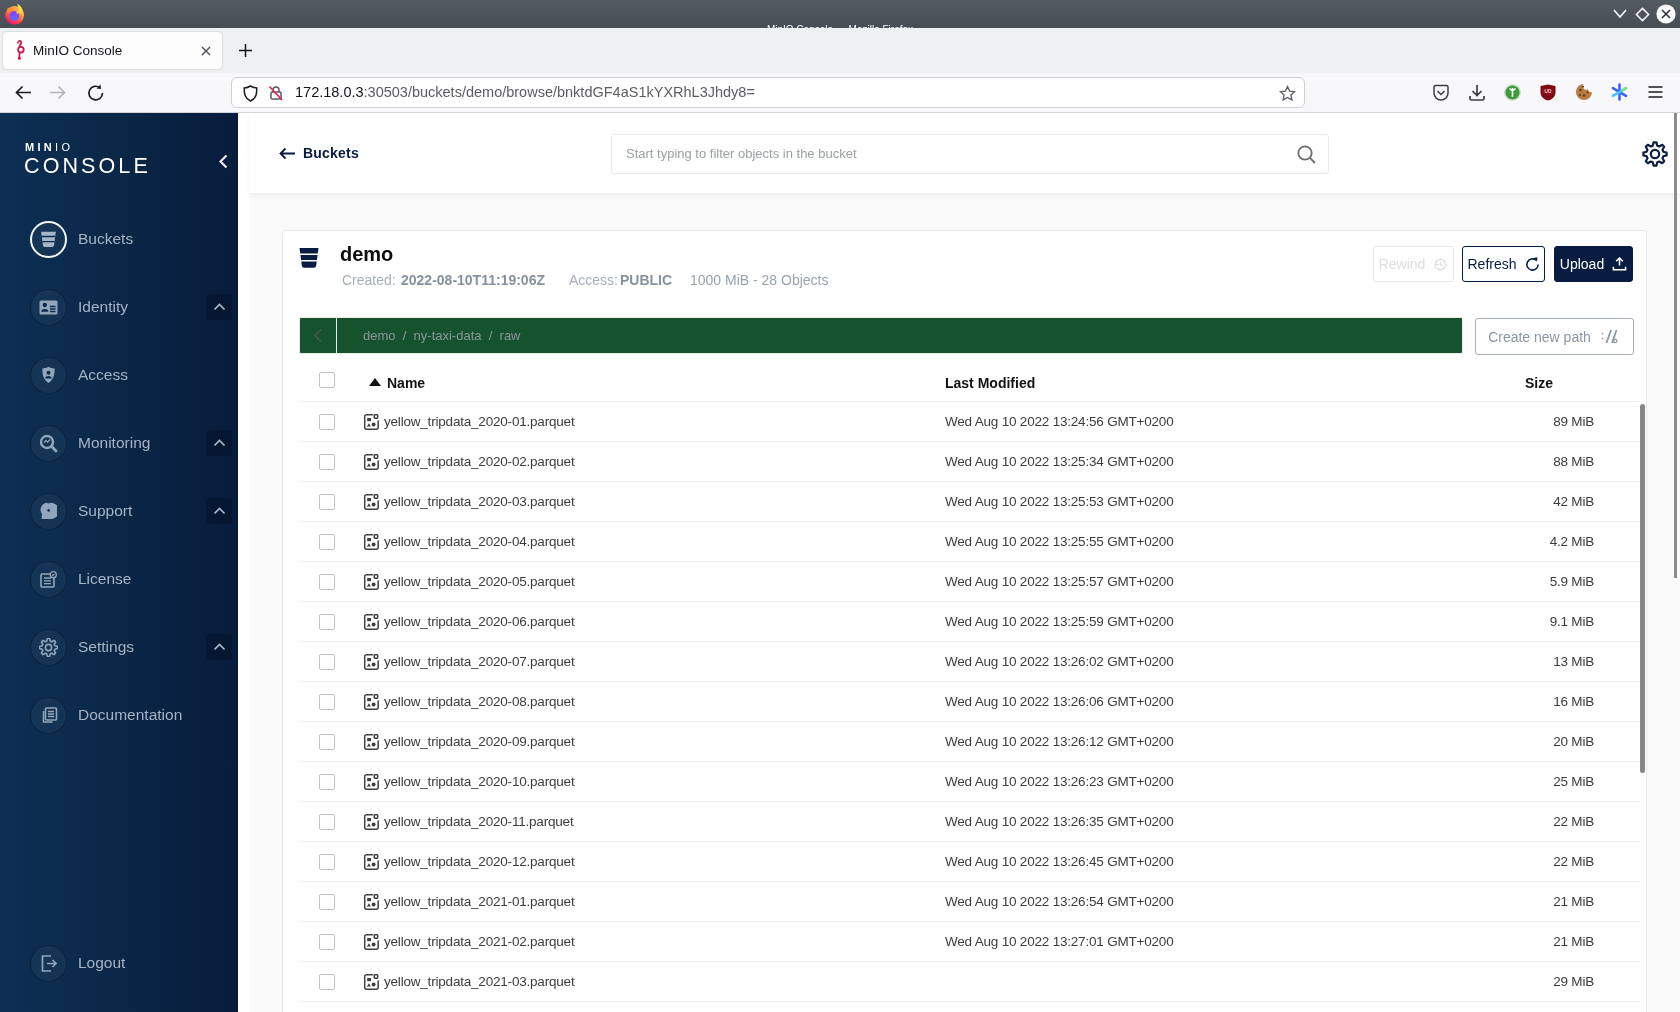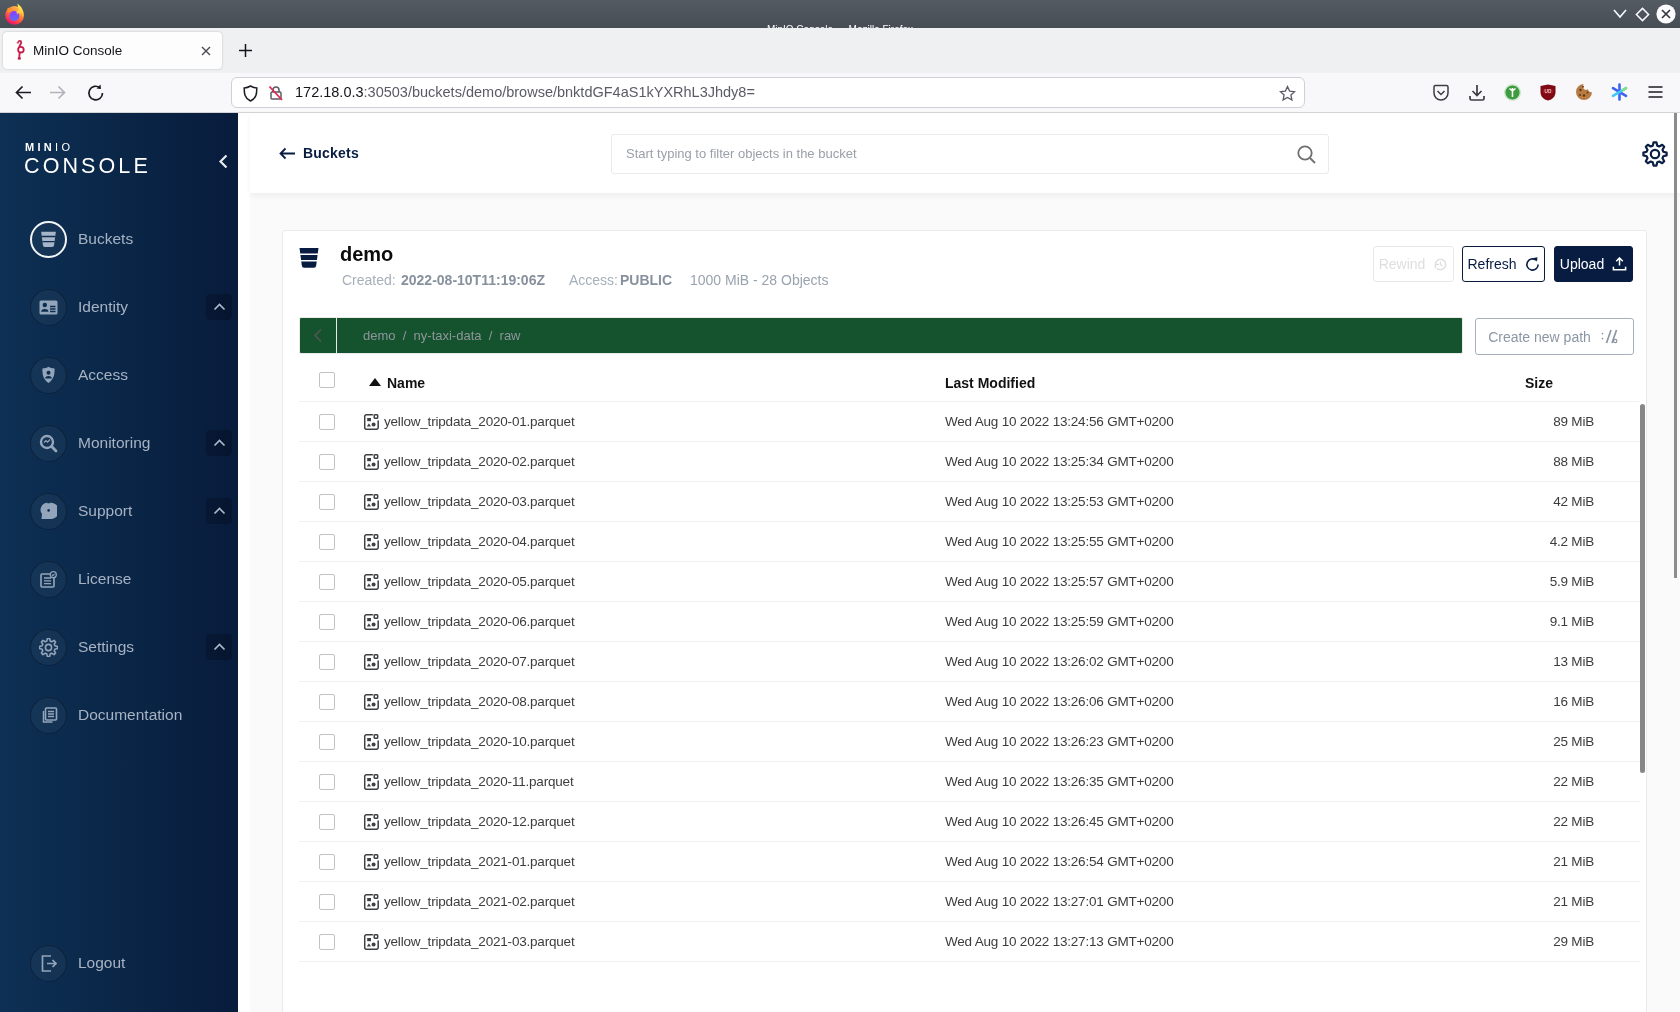--- a/index.html
+++ b/index.html
@@ -520,20 +520,34 @@
         <div class="row">
           <div class="cb"></div>
           <span class="ficon"><svg width="15" height="16" viewBox="0 0 15 16">
               <path d="M2.5 0.8 H9.2 L14.2 5.8 V13.5 A1.8 1.8 0 0 1 12.4 15.3 H2.5 A1.8 1.8 0 0 1 0.7 13.5 V2.6 A1.8 1.8 0 0 1 2.5 0.8 Z" fill="none" stroke="#3c4043" stroke-width="1.5"></path>
               <path d="M8.8 0.3 H15 V6.6 L8.8 6 Z" fill="#fff"></path>
               <rect x="10.2" y="0.8" width="3.5" height="3.5" rx="0.8" fill="none" stroke="#3c4043" stroke-width="1.5"></rect>
               <rect x="3.2" y="4" width="3.8" height="3.2" fill="#3c4043"></rect>
               <path d="M4.9 9.2 L7 12.6 H2.8 Z" fill="#3c4043"></path>
               <circle cx="9.6" cy="10.6" r="2" fill="#3c4043"></circle>
             </svg></span>
+          <span class="fn">yellow_tripdata_2020-09.parquet</span>
+          <span class="dt">Wed Aug 10 2022 13:26:12 GMT+0200</span>
+          <span class="sz">20 MiB</span>
+        </div>
+        <div class="row">
+          <div class="cb"></div>
+          <span class="ficon"><svg width="15" height="16" viewBox="0 0 15 16">
+              <path d="M2.5 0.8 H9.2 L14.2 5.8 V13.5 A1.8 1.8 0 0 1 12.4 15.3 H2.5 A1.8 1.8 0 0 1 0.7 13.5 V2.6 A1.8 1.8 0 0 1 2.5 0.8 Z" fill="none" stroke="#3c4043" stroke-width="1.5"></path>
+              <path d="M8.8 0.3 H15 V6.6 L8.8 6 Z" fill="#fff"></path>
+              <rect x="10.2" y="0.8" width="3.5" height="3.5" rx="0.8" fill="none" stroke="#3c4043" stroke-width="1.5"></rect>
+              <rect x="3.2" y="4" width="3.8" height="3.2" fill="#3c4043"></rect>
+              <path d="M4.9 9.2 L7 12.6 H2.8 Z" fill="#3c4043"></path>
+              <circle cx="9.6" cy="10.6" r="2" fill="#3c4043"></circle>
+            </svg></span>
           <span class="fn">yellow_tripdata_2020-10.parquet</span>
           <span class="dt">Wed Aug 10 2022 13:26:23 GMT+0200</span>
           <span class="sz">25 MiB</span>
         </div>
         <div class="row">
           <div class="cb"></div>
           <span class="ficon"><svg width="15" height="16" viewBox="0 0 15 16">
               <path d="M2.5 0.8 H9.2 L14.2 5.8 V13.5 A1.8 1.8 0 0 1 12.4 15.3 H2.5 A1.8 1.8 0 0 1 0.7 13.5 V2.6 A1.8 1.8 0 0 1 2.5 0.8 Z" fill="none" stroke="#3c4043" stroke-width="1.5"></path>
               <path d="M8.8 0.3 H15 V6.6 L8.8 6 Z" fill="#fff"></path>
               <rect x="10.2" y="0.8" width="3.5" height="3.5" rx="0.8" fill="none" stroke="#3c4043" stroke-width="1.5"></rect>
@@ -591,21 +605,20 @@
           <div class="cb"></div>
           <span class="ficon"><svg width="15" height="16" viewBox="0 0 15 16">
               <path d="M2.5 0.8 H9.2 L14.2 5.8 V13.5 A1.8 1.8 0 0 1 12.4 15.3 H2.5 A1.8 1.8 0 0 1 0.7 13.5 V2.6 A1.8 1.8 0 0 1 2.5 0.8 Z" fill="none" stroke="#3c4043" stroke-width="1.5"></path>
               <path d="M8.8 0.3 H15 V6.6 L8.8 6 Z" fill="#fff"></path>
               <rect x="10.2" y="0.8" width="3.5" height="3.5" rx="0.8" fill="none" stroke="#3c4043" stroke-width="1.5"></rect>
               <rect x="3.2" y="4" width="3.8" height="3.2" fill="#3c4043"></rect>
               <path d="M4.9 9.2 L7 12.6 H2.8 Z" fill="#3c4043"></path>
               <circle cx="9.6" cy="10.6" r="2" fill="#3c4043"></circle>
             </svg></span>
           <span class="fn">yellow_tripdata_2021-03.parquet</span>
-          <span class="dt">Wed Aug 10 2022 13:27:13 GMT+0200</span>
           <span class="sz">29 MiB</span>
         </div>
         <div class="row" style="height:12px"></div>
       </div>
     <div id="tscroll"></div>
   </div>
 </div>
 <div id="pscroll"></div>
 
 </body></html>

